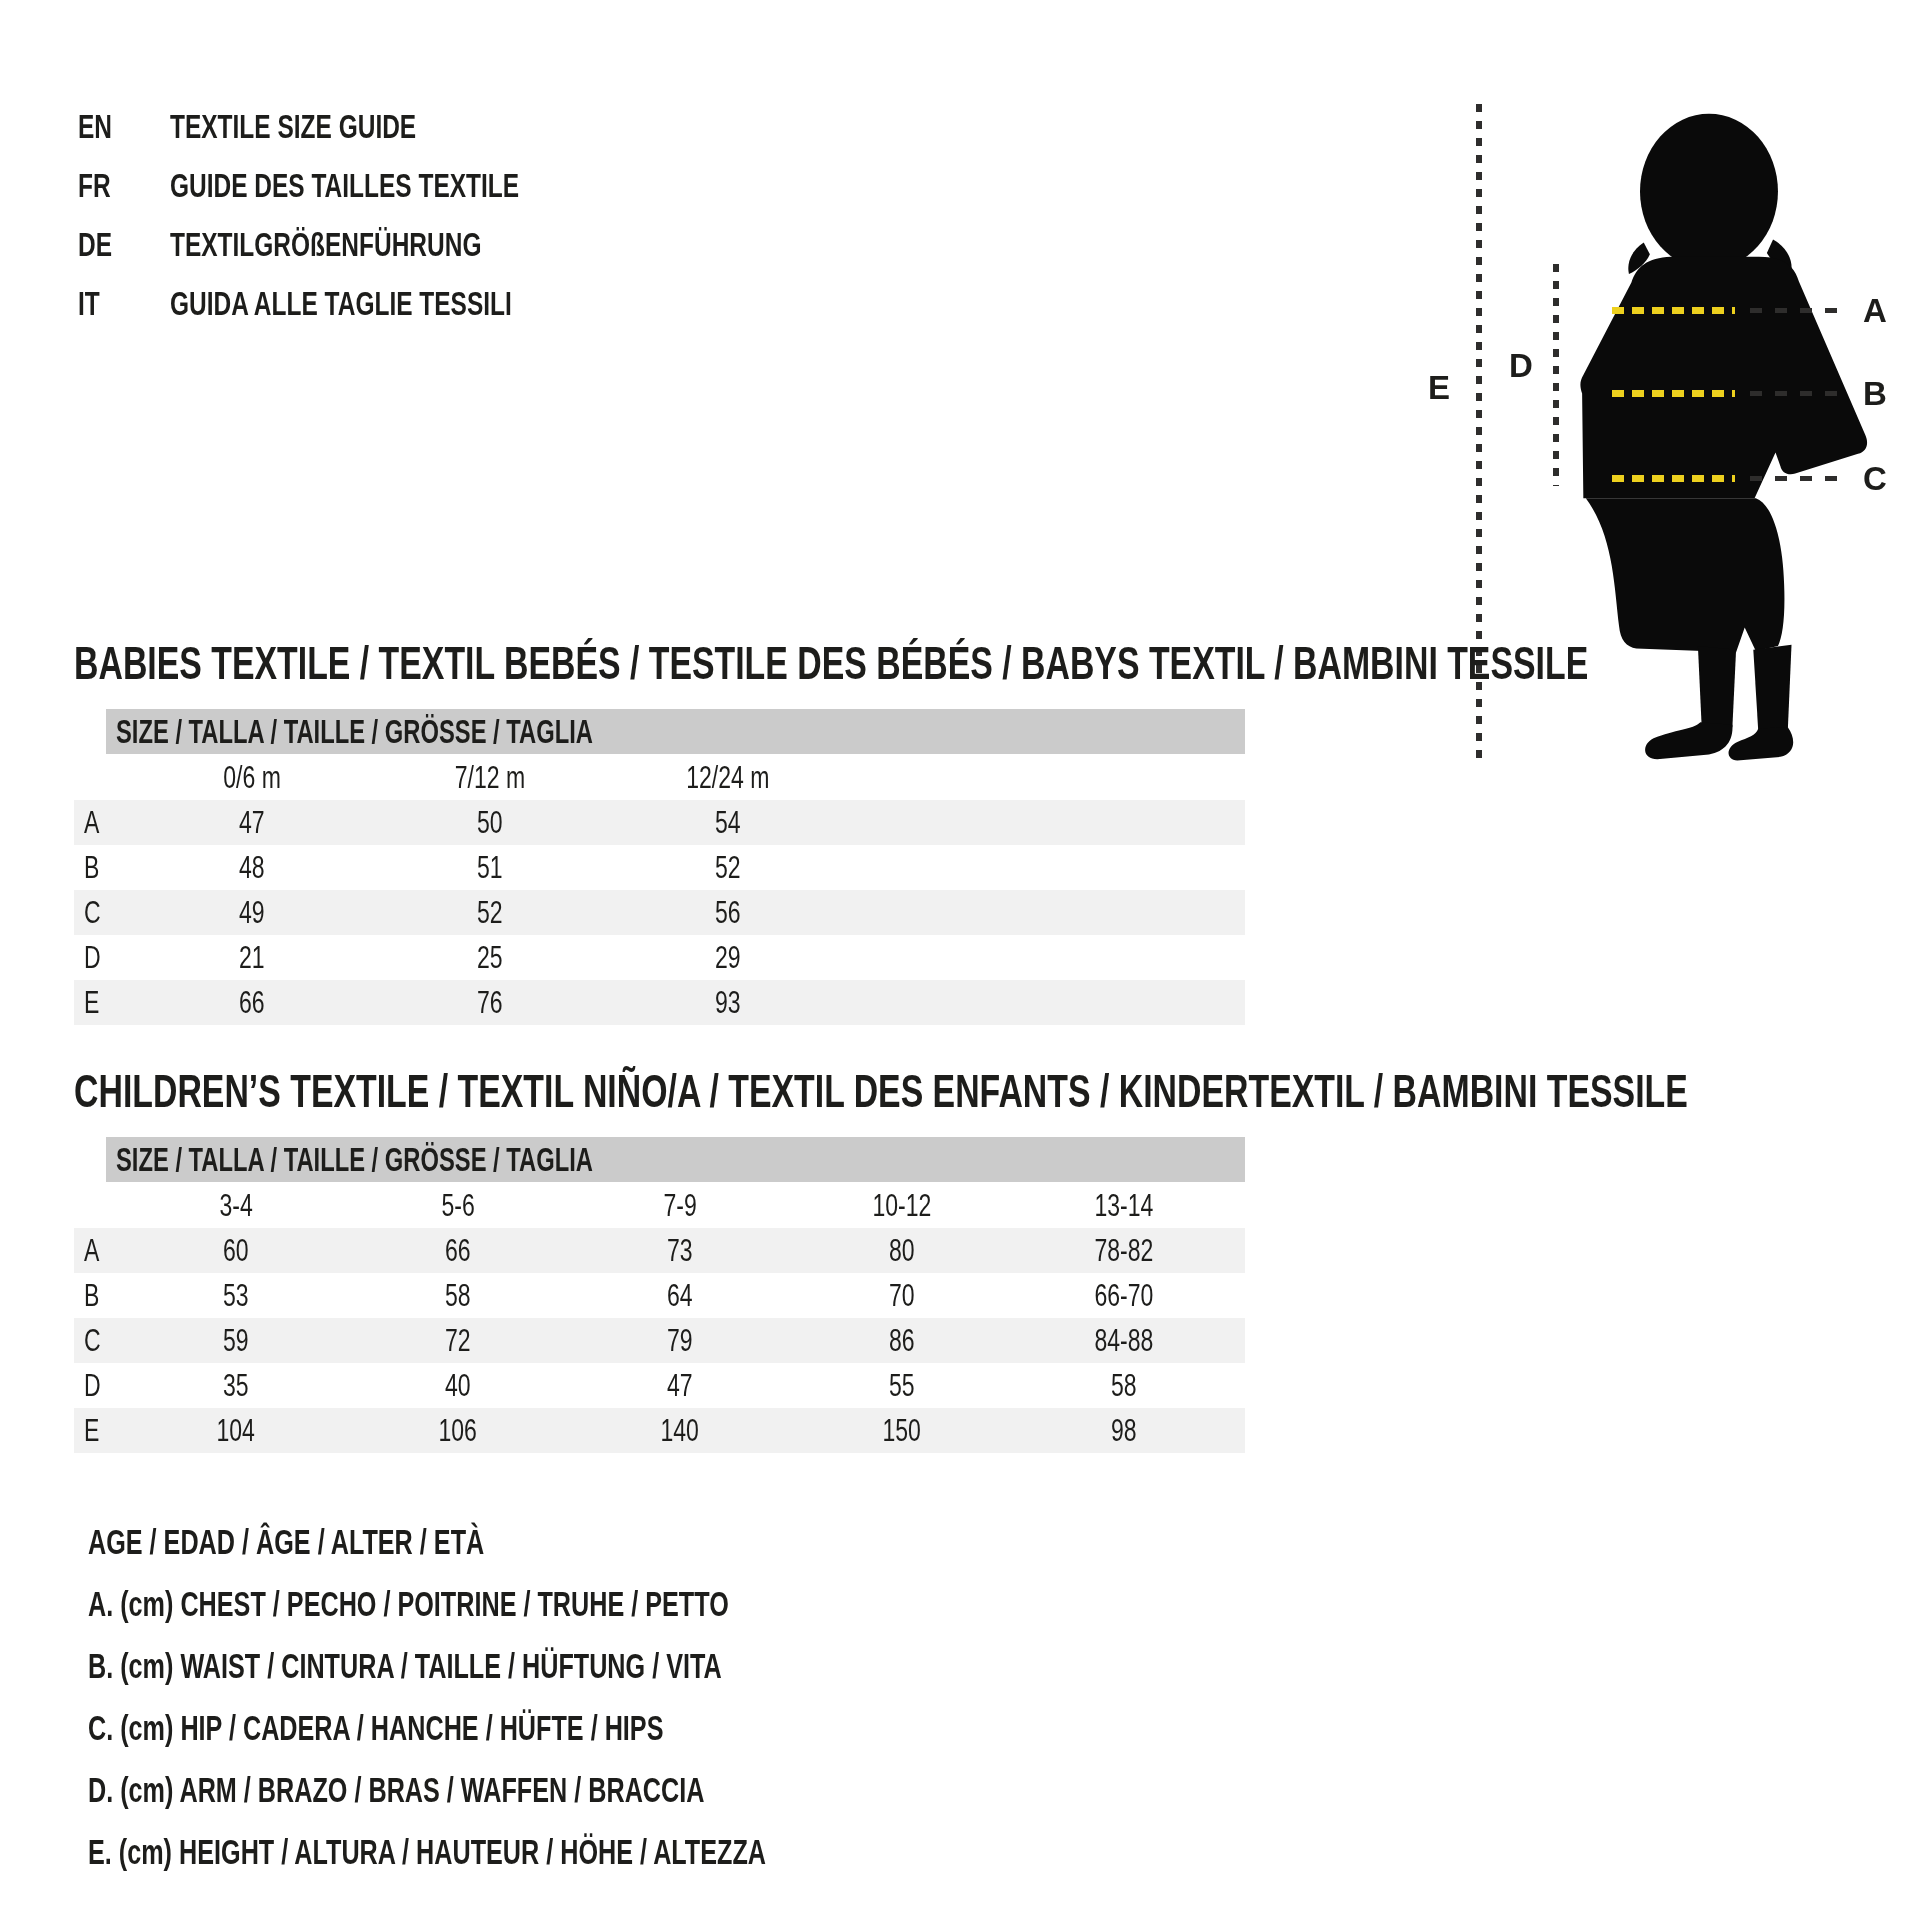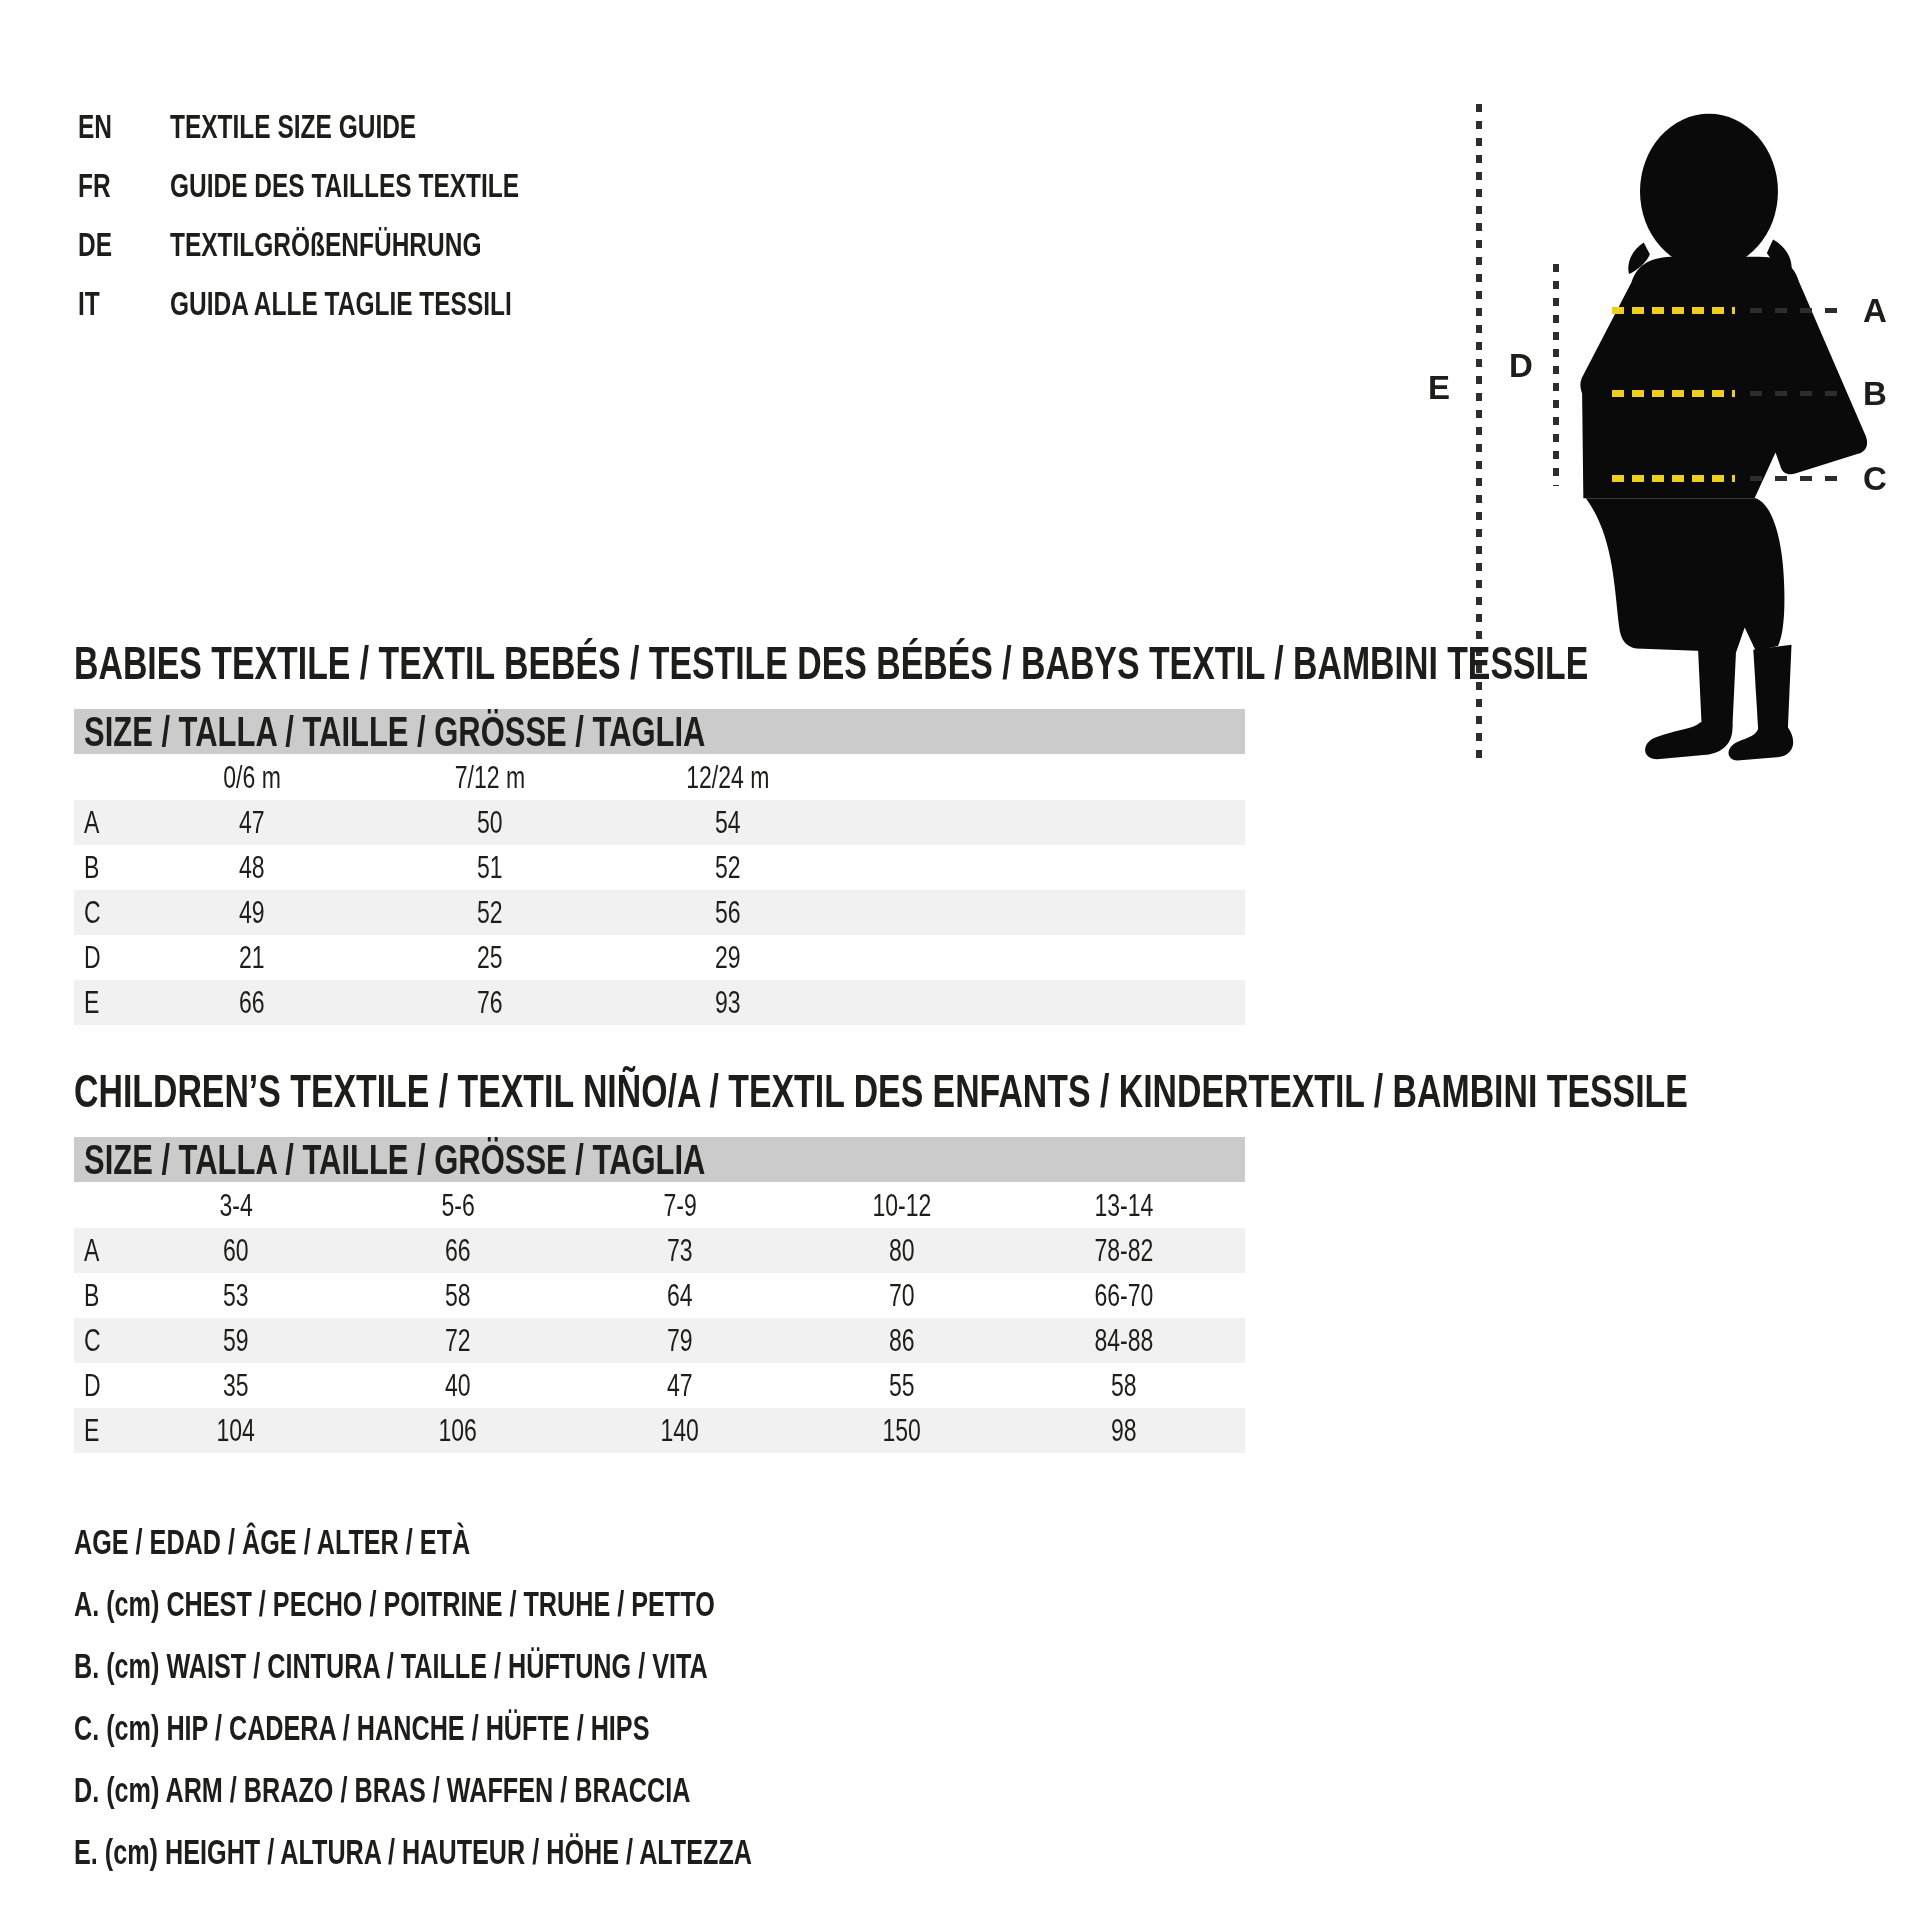--- a/index.html
+++ b/index.html
@@ -26,32 +26,32 @@
   
   .section-heading{position:absolute;left:74px;font-weight:700;font-size:47px;line-height:43px;white-space:nowrap;}
   .heading-babies{top:641px;}
   .heading-children{top:1069px;}
 
   
   .sizetable{position:absolute;left:74px;width:1171px;}
   .table-babies{top:709px;}
   .table-children{top:1137px;}
   .size-bar{height:45px;background:var(--header_bg);display:flex;align-items:center;
-            padding-left:10px;font-weight:700;font-size:43px;}
+            padding-left:10px;font-weight:700;font-size:33px;margin-left:32px;}
   .trow{display:grid;height:45px;}
   .cols-head{height:46px;}
   .babies-grid{grid-template-columns:51px repeat(3,222px) 1fr;gap:16px;}
   .children-grid{grid-template-columns:51px repeat(5,222px) 1fr;}
   .stripe{background:var(--stripe);}
   .cell{display:flex;align-items:center;justify-content:center;font-size:32px;}
   .cell.lbl{justify-content:flex-start;padding-left:10px;}
   .cols-head .cell{font-size:32px;}
 
   
-  .legend{position:absolute;left:74px;top:1511px;}
+  .legend{position:absolute;left:88px;top:1511px;}
   .legend-line{height:62px;display:flex;align-items:center;font-weight:700;font-size:35px;white-space:nowrap;}
 
   
   .figure{position:absolute;left:1417px;top:104px;width:505px;height:678px;}
   .vdots{position:absolute;width:5.5px;background:repeating-linear-gradient(180deg,var(--dark) 0 8px,transparent 8px 17px);}
   .e-line{left:59px;top:0;height:661px;}
   .d-line{left:136px;top:160px;height:222px;}
   .fig-label{font-weight:700;font-size:33px;line-height:37px;}
   .e-label{position:absolute;left:11px;top:265px;}
   .d-label{position:absolute;left:92px;top:243px;}

